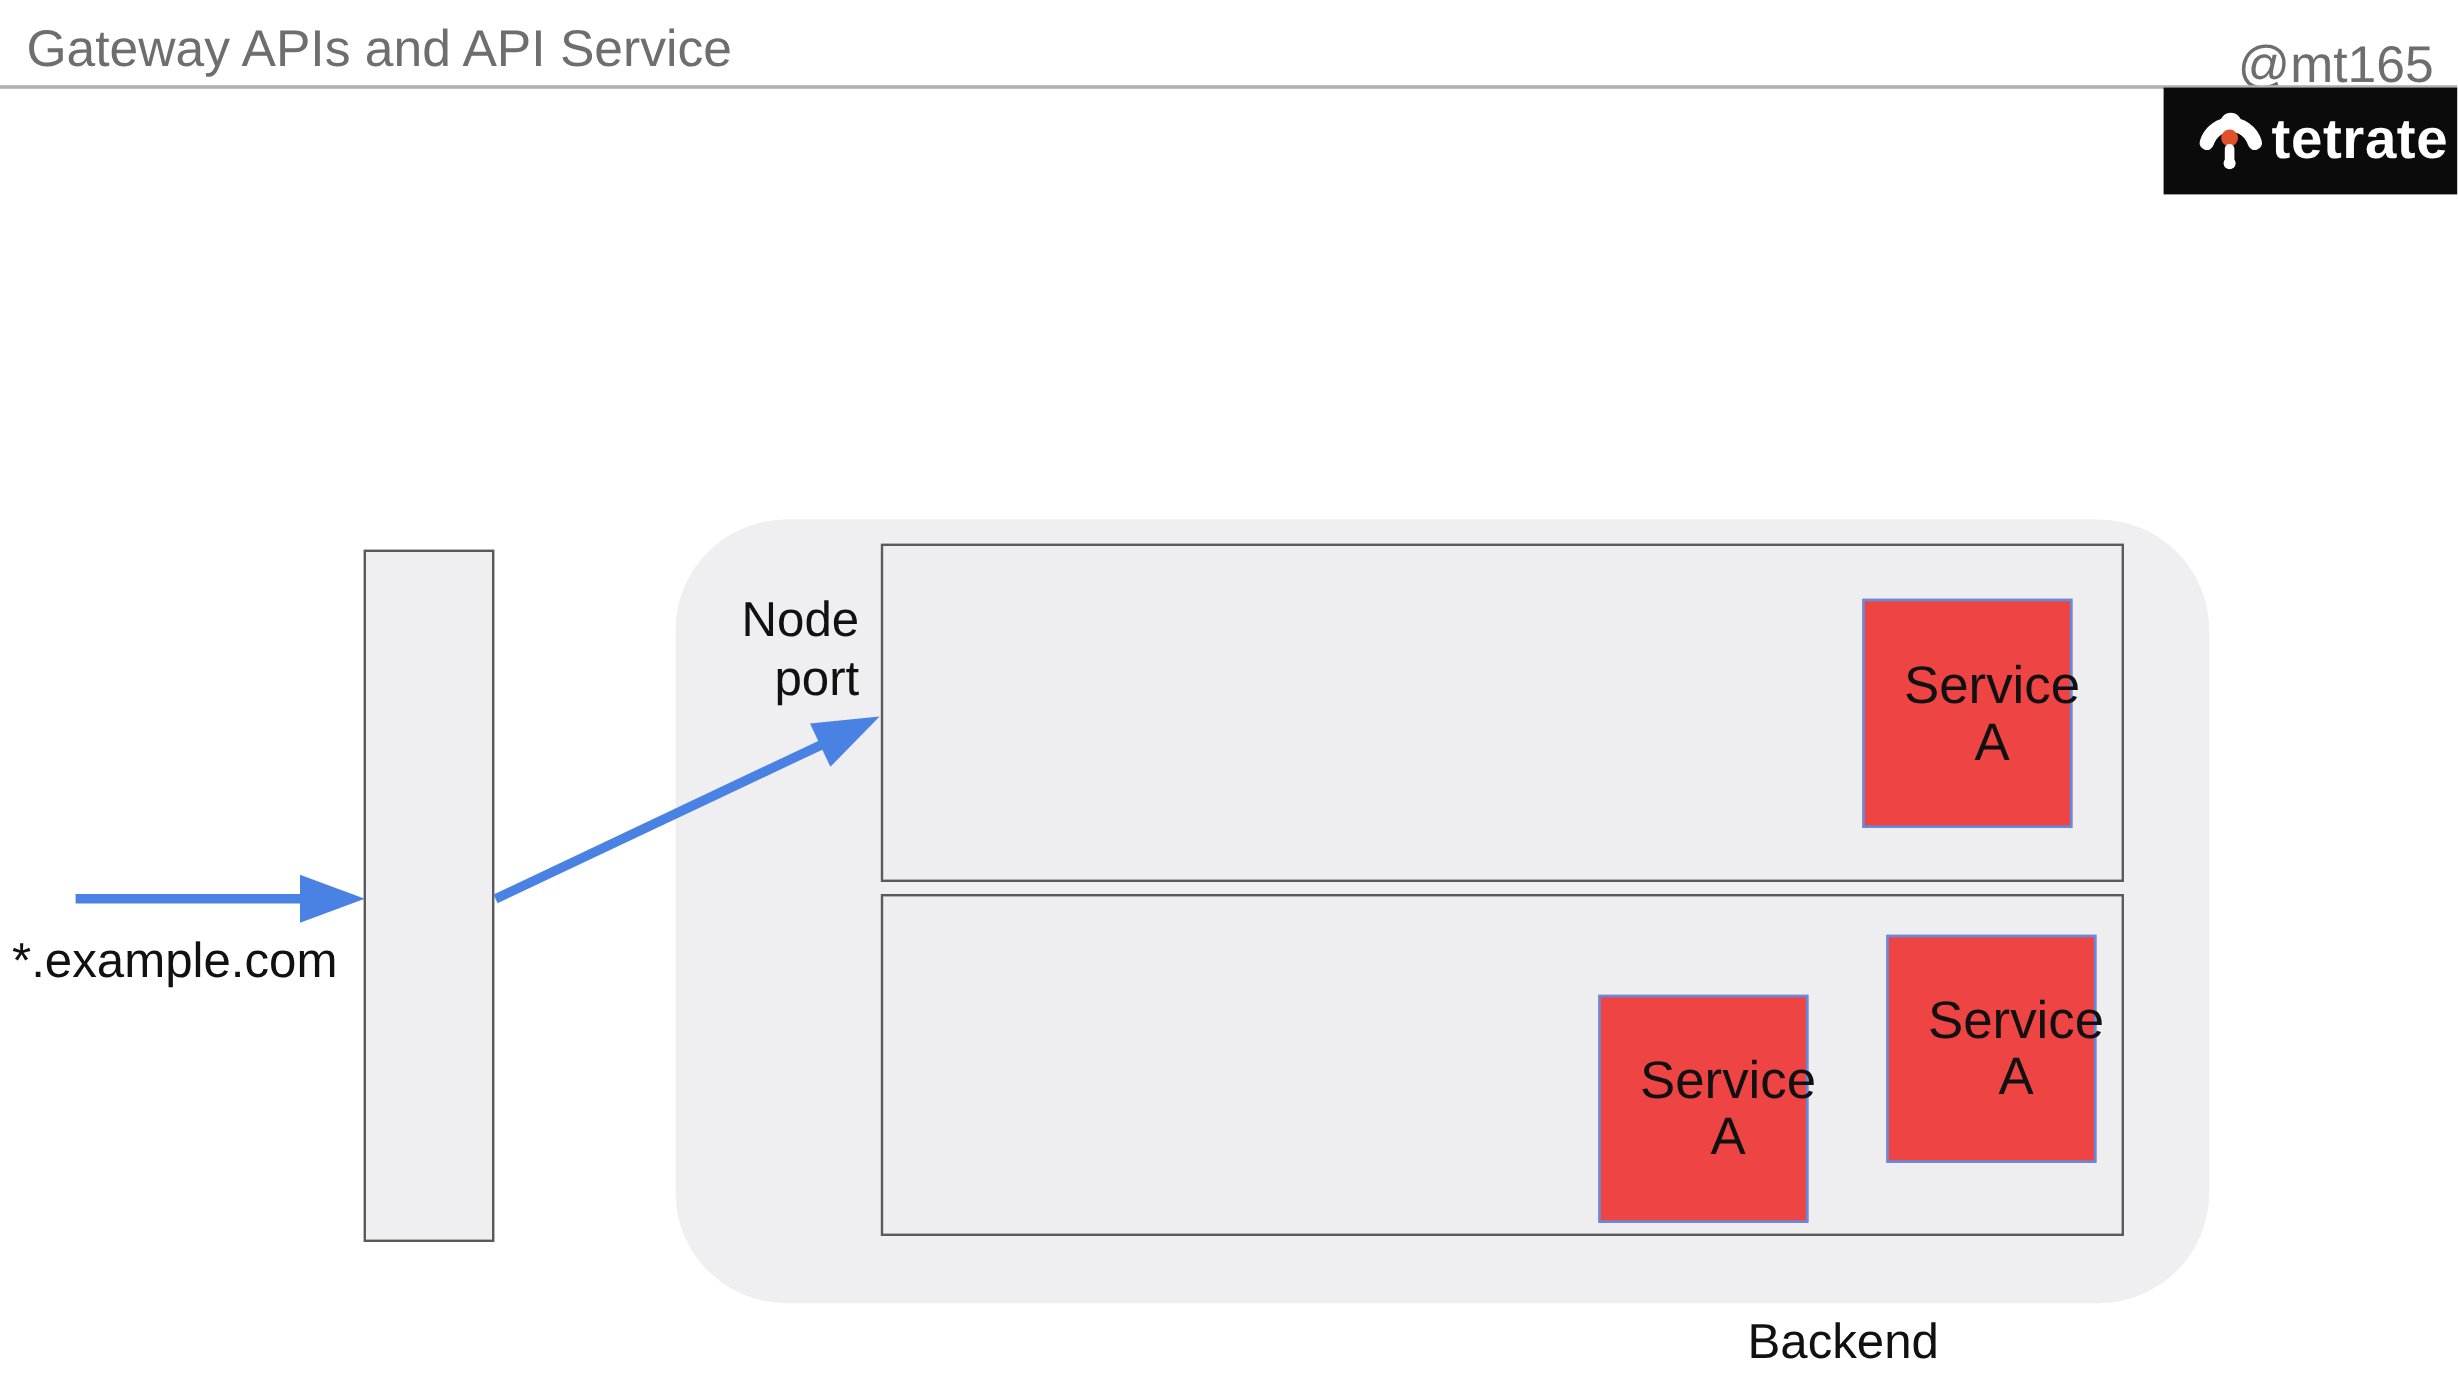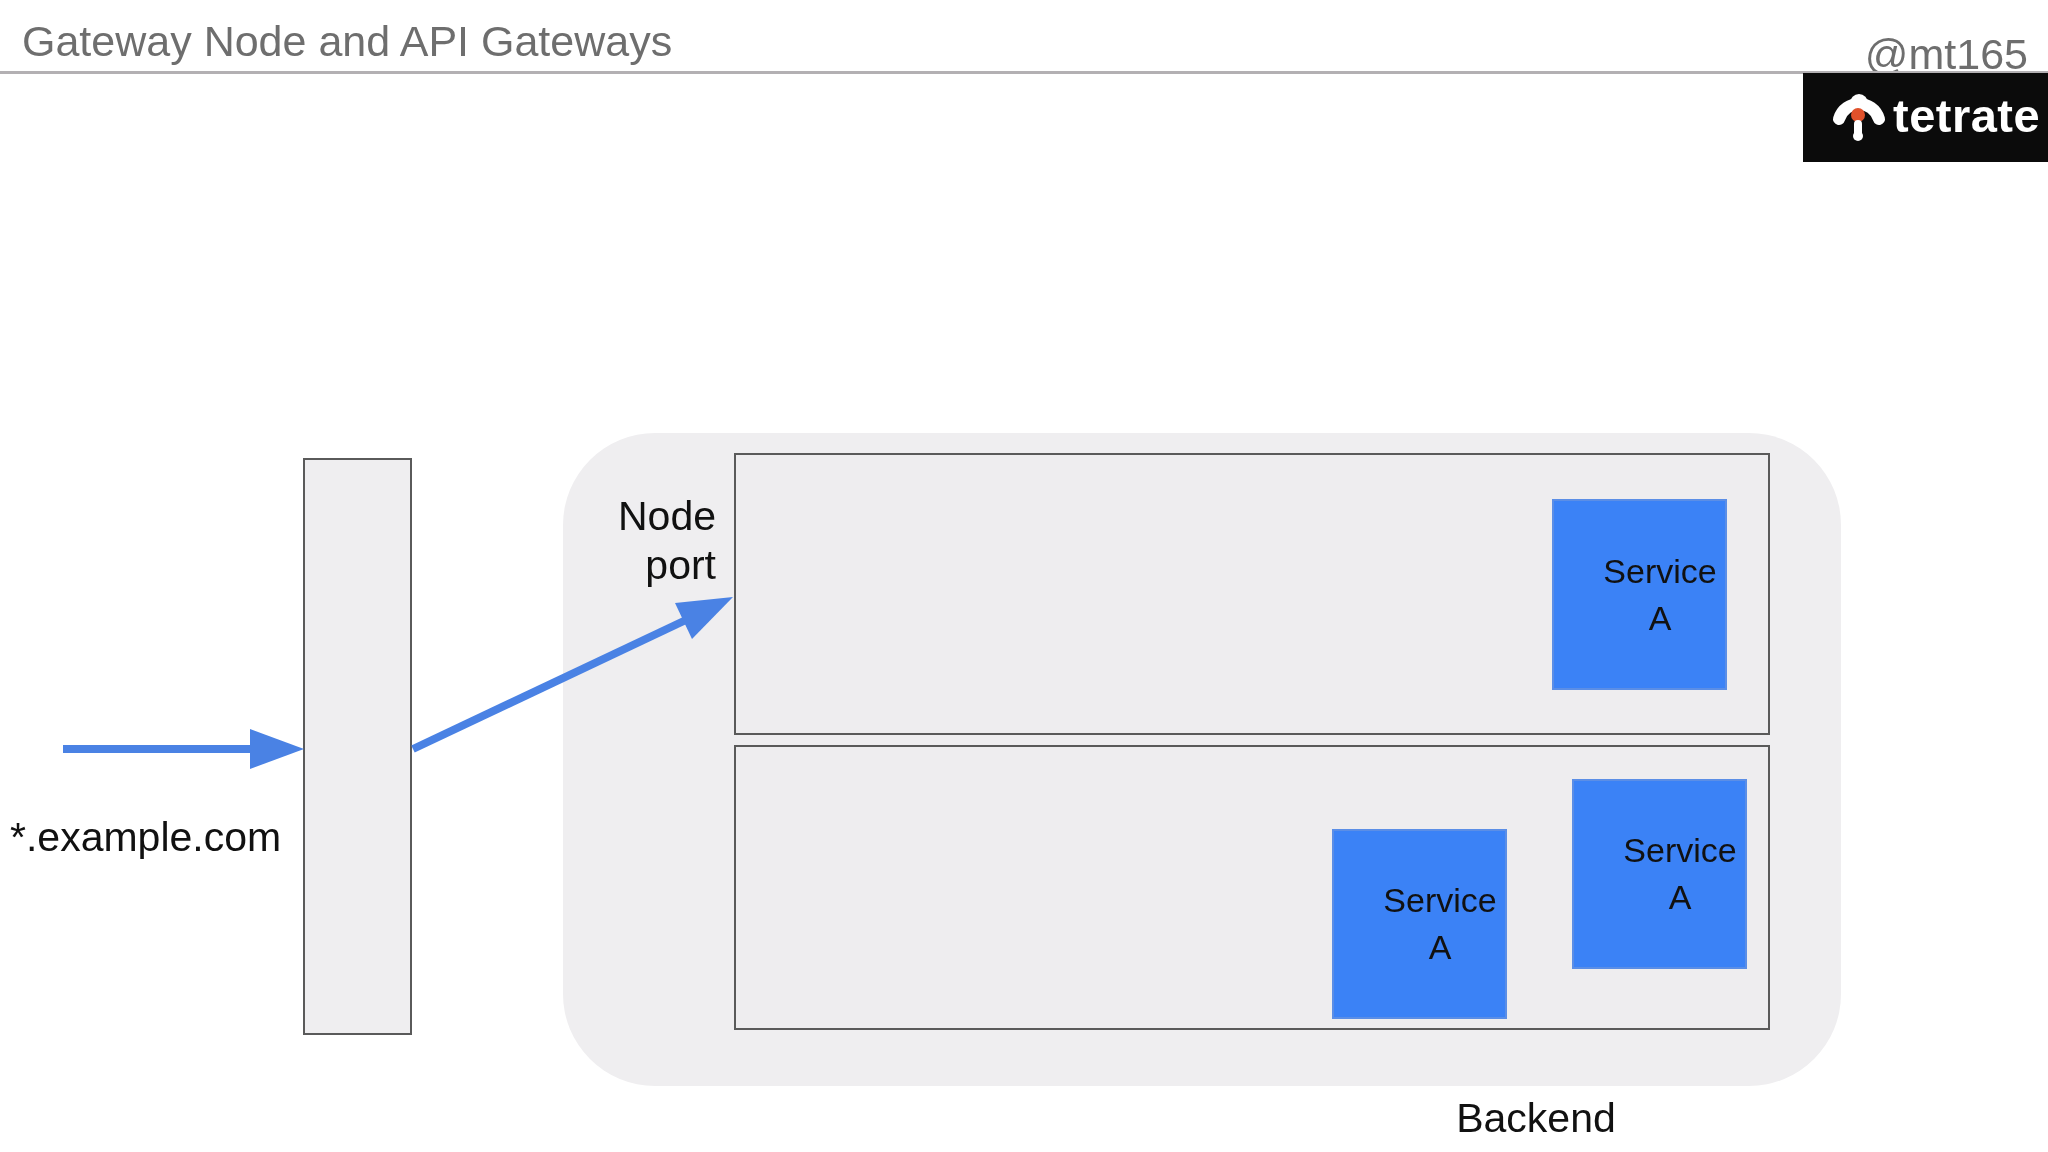--- a/index.html
+++ b/index.html
@@ -88,47 +88,46 @@
   .node-box {
     left: 734px;
     width: 1036px;
     background: #eeedef;
     border: 2px solid #5a5a5a;
   }
   .node-box.n1 { top: 453px; height: 282px; }
   .node-box.n2 { top: 745px; height: 285px; }
   .service-box {
     border: 2px solid #5b8ee6;
-    background: #3b82f6;
+    background: #ef4444;
     display: flex;
     align-items: center;
     justify-content: center;
     text-align: center;
-    font-size: 34px;
+    font-size: 44px;
     line-height: 47px;
     color: #111111;
     white-space: pre-line;
     padding-left: 41px;
   }
   .service-box.s1 { left: 1552px; top: 499px; width: 175px; height: 191px; }
   .service-box.s2 { left: 1332px; top: 829px; width: 175px; height: 190px; }
   .service-box.s3 { left: 1572px; top: 779px; width: 175px; height: 190px; }
   
   .diagram-label {
     position: absolute;
     color: #111111;
     font-size: 41px;
     line-height: 49px;
     white-space: pre-line;
   }
   .domain-label {
     left: 10px;
     top: 776px;
     white-space: nowrap;
-    margin-top: 37px;
   }
   .lb-label {
     left: 233px;
     top: 1044px;
     width: 250px;
     text-align: center;
   }
   .nodeport-label {
     left: 520px;
     top: 492px;
@@ -149,21 +148,21 @@
     width: 2048px;
     height: 1152px;
     pointer-events: none;
   }
 </style>
 </head>
 <body>
 
 <div id="canvas">
 
-  <div class="slide-title">Gateway Node and API Gateways</div>
+  <div class="slide-title">Gateway APIs and API Service</div>
   <div class="author-handle">@mt165</div>
   <div class="header-rule"></div>
 
   <div class="logo-box">
     <svg width="56" height="56" viewBox="0 0 56 56">
       <path d="M 8 29 C 14 9, 42 9, 48 29" stroke="#ffffff" stroke-width="12" fill="none" stroke-linecap="round"></path>
       <circle cx="28" cy="13" r="9" fill="#ffffff"></circle>
       <circle cx="27" cy="25" r="7" fill="#e0512b"></circle>
       <path d="M 27 34 L 27 44" stroke="#ffffff" stroke-width="8" fill="none" stroke-linecap="round"></path>
       <circle cx="27" cy="46" r="5" fill="#ffffff"></circle>

